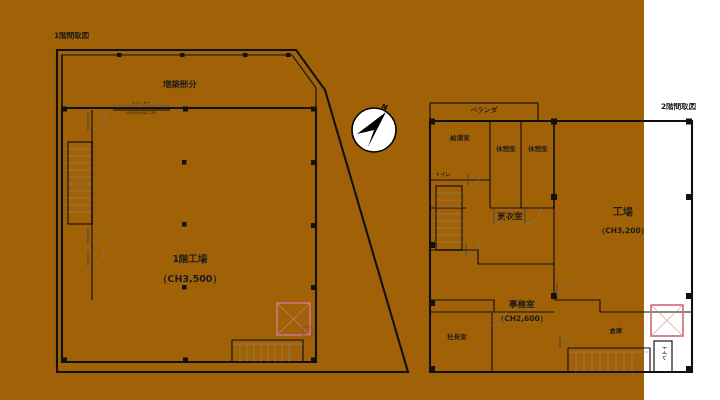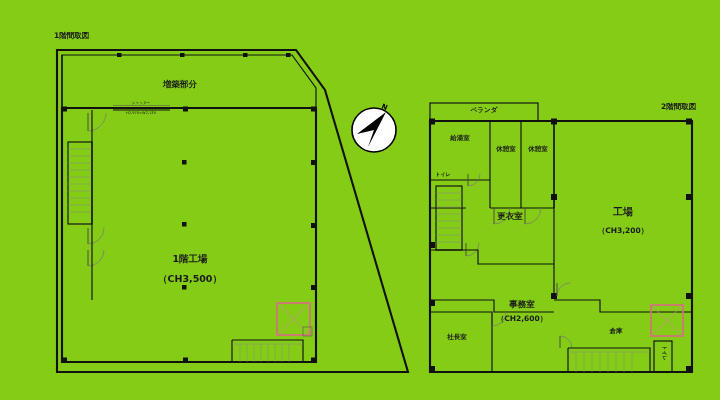--- a/index.html
+++ b/index.html
@@ -1,18 +1,18 @@
 <!DOCTYPE html>
 <html><head>
 <meta charset="utf-8">
 <style>
   html,body{margin:0;padding:0;background:#ffffff;}
   body{width:720px;height:400px;overflow:hidden;
        font-family:"DejaVu Sans","Liberation Sans",sans-serif;}
-  #stage{position:relative;width:720px;height:400px;background:#84cc16;}
+  #stage{position:relative;width:644px;height:400px;background:#a16207;}
   svg{display:block;}
   .ttl{font-size:7.5px;fill:#1a1a1a;font-weight:bold;}
   .room{font-size:10px;fill:#1a1a1a;font-weight:bold;text-anchor:middle;}
   .room-sm{font-size:8.5px;fill:#1a1a1a;font-weight:bold;text-anchor:middle;}
   .room-xs{font-size:6.5px;fill:#1a1a1a;font-weight:bold;text-anchor:middle;}
   .room-tiny{font-size:5px;fill:#1a1a1a;font-weight:bold;text-anchor:middle;}
   .ch{font-size:9.5px;fill:#1a1a1a;font-weight:bold;text-anchor:middle;}
   .ch-sm{font-size:7.5px;fill:#1a1a1a;font-weight:bold;text-anchor:middle;}
   .dim{font-size:3.6px;fill:#1a1a1a;text-anchor:middle;}
   .nmark{font-size:7px;fill:#000;font-weight:bold;}

